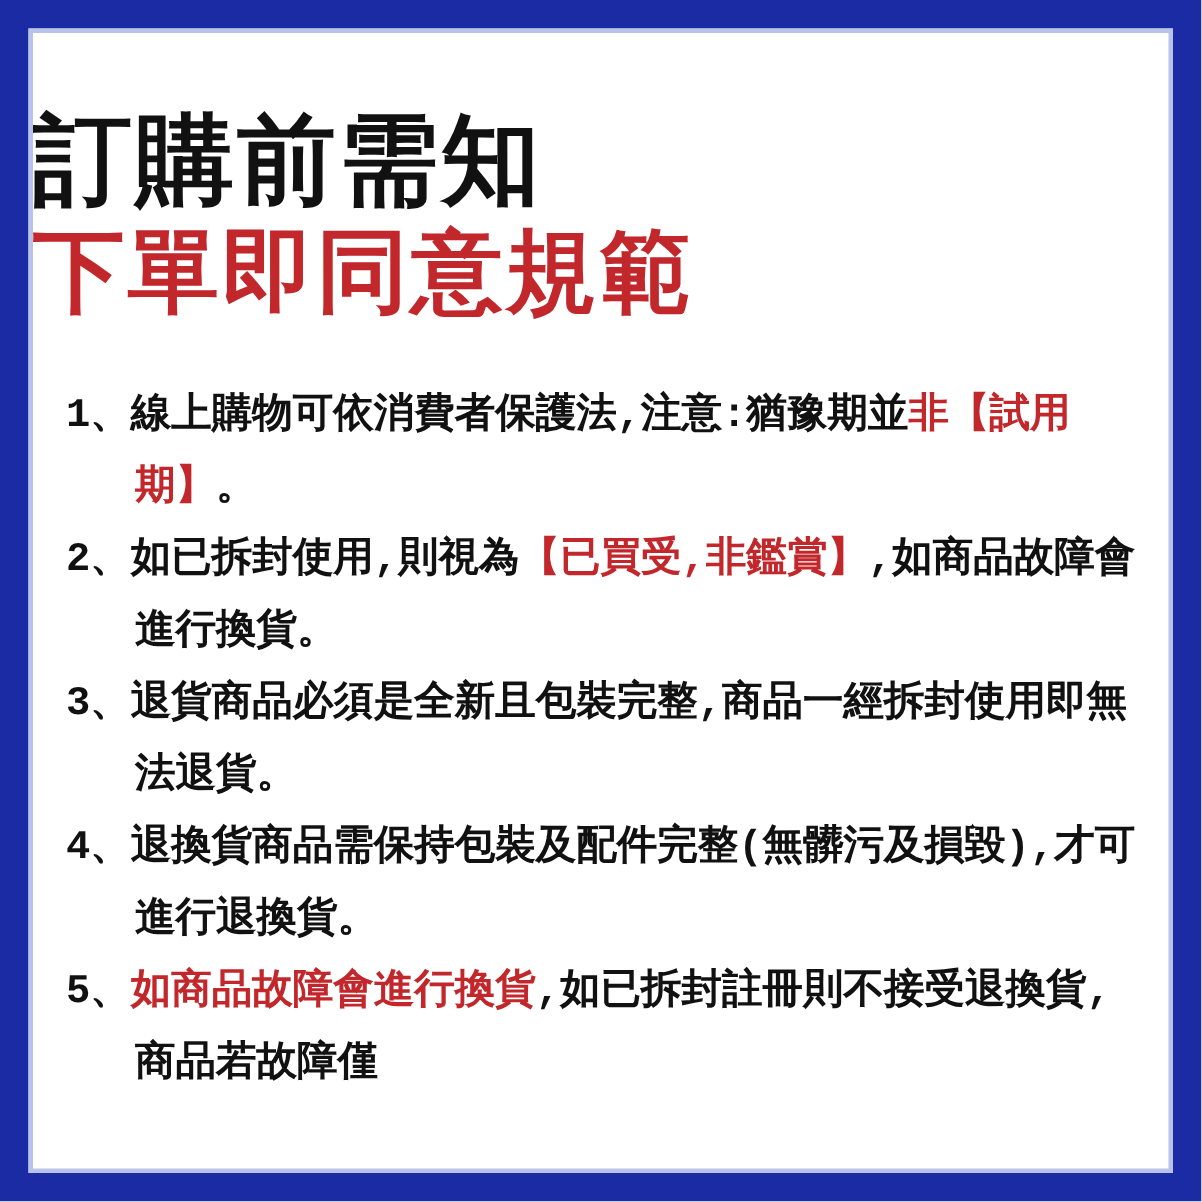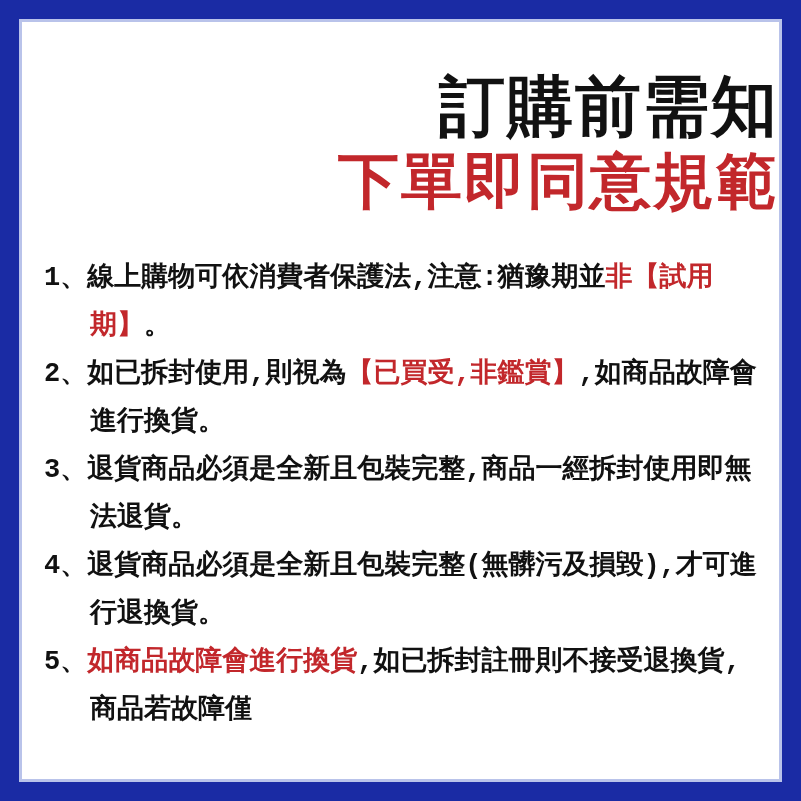--- a/index.html
+++ b/index.html
@@ -19,30 +19,30 @@
     box-sizing: border-box;
     width: 100%;
     height: 100%;
     background: var(--bg, #ffffff);
     border: 3px solid var(--edge, #b9c3ea);
     padding: 50px 0 0 0;
     overflow: hidden;
   }
   .title {
     margin: 0;
-    text-align: right;
+    text-align: left;
     font-size: 66px;
     line-height: 1.04;
     font-weight: 900;
     letter-spacing: 2px;
     color: var(--black, #111111);
   }
   .subtitle {
     margin: 10px 0 0 0;
-    text-align: right;
+    text-align: left;
     font-size: 61px;
     line-height: 1.0;
     font-weight: 900;
     letter-spacing: 2px;
     color: var(--red, #c2272b);
   }
   .list {
     margin-top: 42px;
     padding: 0 20px 0 22px;
     font-size: 27px;
@@ -63,18 +63,18 @@
 <body>
 
 <div class="page">
   <div class="inner">
     <h1 class="title">訂購前需知</h1>
     <h2 class="subtitle">下單即同意規範</h2>
     <div class="list">
         <div class="item"><span>1、</span><span class="">線上購物可依消費者保護法,注意:猶豫期並</span><span class="red">非【試用期】</span><span class="">。</span></div>
         <div class="item"><span>2、</span><span class="">如已拆封使用,則視為</span><span class="red">【已買受,非鑑賞】</span><span class="">,如商品故障會進行換貨。</span></div>
         <div class="item"><span>3、</span><span class="">退貨商品必須是全新且包裝完整,商品一經拆封使用即無法退貨。</span></div>
-        <div class="item"><span>4、</span><span class="">退貨商品必須是全新且包裝完整(無髒污及損毀),才可進行退換貨。</span></div>
+        <div class="item"><span>4、</span><span class="">退換貨商品需保持包裝及配件完整(無髒污及損毀),才可進行退換貨。</span></div>
         <div class="item"><span>5、</span><span class="red">如商品故障會進行換貨</span><span class="">,如已拆封註冊則不接受退換貨,商品若故障僅</span><br></div>
         <div class="item"><br></div>
       </div>
   </div>
 </div>
 
 </body></html>

